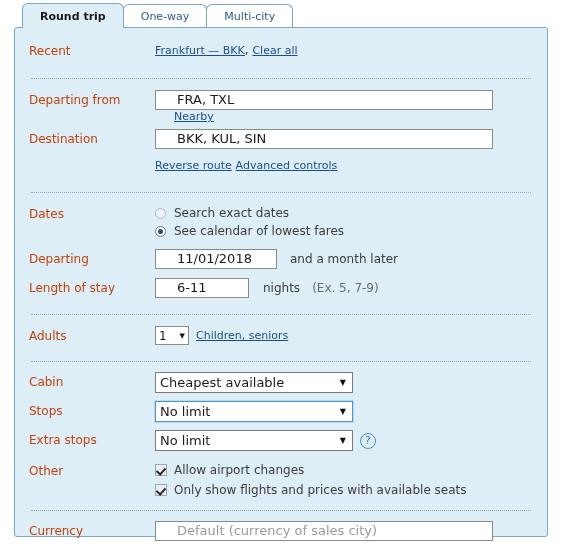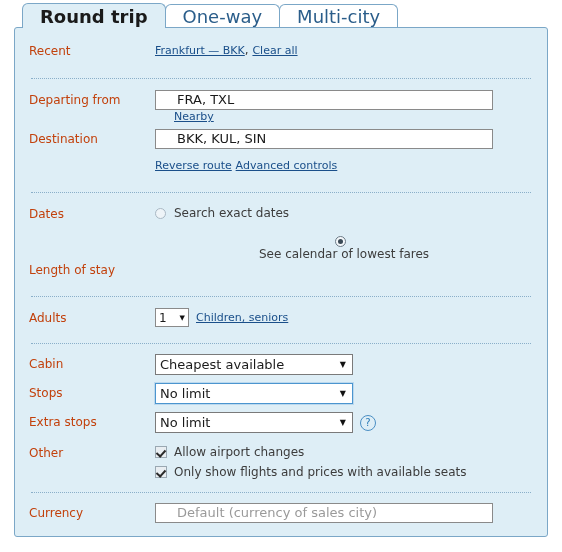--- a/index.html
+++ b/index.html
@@ -32,21 +32,21 @@
     display: flex;
     align-items: flex-end;
     padding-left: 22px;
     box-sizing: border-box;
   }
   .tab {
     height: 24px;
     line-height: 24px;
     padding: 0 17px;
     margin-right: -1px;
-    font-size: 18px;
+    font-size: 11px;
     text-align: center;
     border: 1px solid #7ba7c7;
     border-bottom: none;
     border-radius: 6px 6px 0 0;
     background: #ffffff;
     color: #2a5d8a;
     position: relative;
     box-sizing: border-box;
     white-space: nowrap;
   }
@@ -293,30 +293,42 @@
 
     <div class="sep" style="margin-top:11px;"></div>
 
     <div class="row" style="padding-top:11px;">
       <div class="lbl">Dates</div>
       <div class="fld" style="flex-direction:column; align-items:flex-start;">
         <div class="opt">
           <span class="radio"></span>
           <span class="opt-label">Search exact dates</span>
         </div>
-        <div class="opt" style="margin-top:14px;flex-direction:column;">
+        <div class="opt" style="margin-top:0;">
           <span class="radio on"></span>
           <span class="opt-label">See calendar of lowest fares</span>
         </div>
       </div>
     </div>
 
+    <div class="row" style="padding-top:9px;">
+      <div class="lbl">Departing</div>
+      <div class="fld">
+        <input class="txt date" type="text" value="11/01/2018" style="">
+        <span class="plain" style="margin-left:13px;">and a month later</span>
+      </div>
+    </div>
 
     <div class="row" style="padding-top:6px;">
       <div class="lbl">Length of stay</div>
+      <div class="fld">
+        <input class="txt stay" type="text" value="6-11" style="">
+        <span class="plain" style="margin-left:14px;">nights</span>
+        <span class="note" style="margin-left:12px;">(Ex. 5, 7-9)</span>
+      </div>
     </div>
 
     <div class="sep" style="margin-top:13px;"></div>
 
     <div class="row" style="padding-top:11px;">
       <div class="lbl">Adults</div>
       <div class="fld">
         <span class="mini-sel">
           <span>1</span>
           <span class="caret">▼</span>

